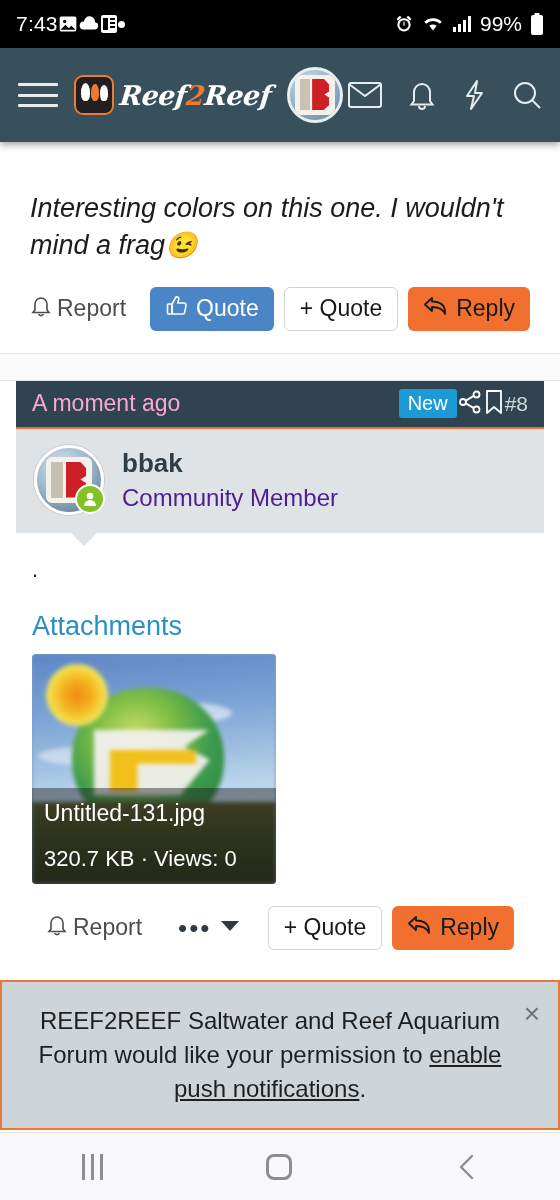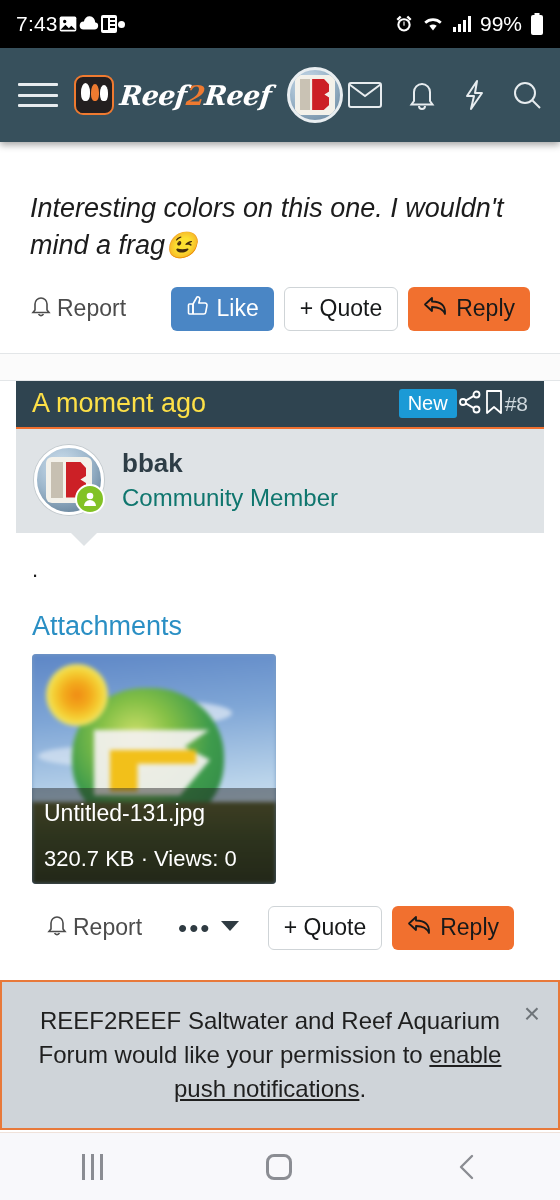--- a/index.html
+++ b/index.html
@@ -123,21 +123,21 @@
 
   .gap-band { height: 28px; background: #fbfbfb; border-top: 1px solid #e3e6e8; border-bottom: 1px solid #e3e6e8; }
 
   
   .post { padding: 0 16px; }
   .post-head {
     background: #2f4450; color: #ffffff;
     height: 48px; display: flex; align-items: center;
     padding: 0 16px; border-bottom: 2px solid #f1702f;
   }
-  .post-date { font-size: 27px; color: #fde047; }
+  .post-date { font-size: 23px; color: #f9a8d4; }
   .post-head-right { margin-left: auto; display: flex; align-items: center; }
   .badge-new {
     background: #1b9ad6; color: #ffffff; font-size: 20px;
     padding: 3px 9px; border-radius: 3px;
   }
   .post-num { font-size: 21px; color: #cfd8dd; }
 
   .user-block {
     background: #dfe3e6; padding: 16px 18px 18px 18px;
     display: flex; align-items: flex-start; gap: 18px;
@@ -164,21 +164,21 @@
     clip-path: polygon(0 0, 70% 0, 100% 18%, 100% 40%, 72% 50%, 100% 60%, 100% 84%, 68% 100%, 0 100%, 0 0);
   }
   .online-dot {
     position: absolute; right: -4px; bottom: -2px;
     width: 30px; height: 30px; border-radius: 50%;
     background: #82c225; border: 2px solid #ffffff;
     display: flex; align-items: center; justify-content: center;
   }
   .u-meta { padding-top: 3px; }
   .u-name { font-size: 26px; font-weight: bold; color: #2e3d46; }
-  .u-title { font-size: 24px; color: #0f766e; margin-top: 5px; }
+  .u-title { font-size: 24px; color: #4c1d95; margin-top: 5px; }
 
   .post-body { padding: 26px 16px 0 16px; }
   .body-dot { font-size: 22px; color: #1c1c1c; line-height: 1; }
   .attach-title { color: #2a8fc4; font-size: 27px; margin-top: 30px; }
 
   .attach-card {
     margin-top: 12px; width: 244px; height: 230px;
     border-radius: 4px; overflow: hidden; position: relative;
     background: #7d9ec2;
   }
@@ -361,21 +361,21 @@
         <span>Report</span>
       </span>
       <span class="spacer"></span>
       <span class="btn btn-like">
         <span>
           <svg width="24" height="24" viewBox="0 0 24 24" fill="none" stroke="#ffffff" stroke-width="1.6" stroke-linejoin="round">
               <path d="M7 10l4-7a2 2 0 0 1 2.8 2.3L12.8 9H19a2 2 0 0 1 2 2.3l-1.3 7A2 2 0 0 1 17.7 20H7z"></path>
               <rect x="2.5" y="10" width="4.5" height="10" rx="1"></rect>
             </svg>
         </span>
-        <span>Like</span>
+        <span>Quote</span>
       </span>
       <span class="btn btn-quote">
         <span>+ Quote</span>
       </span>
       <span class="btn btn-reply">
         <span>
           <svg width="26" height="22" viewBox="0 0 26 22" fill="none" stroke="#17191a" stroke-width="1.8" stroke-linejoin="round" stroke-linecap="round">
               <path d="M9 3L2 9.5 9 16v-4c7 0 11 2 13 7 .6-8-3.5-12.5-13-12.5z"></path>
             </svg>
         </span>

